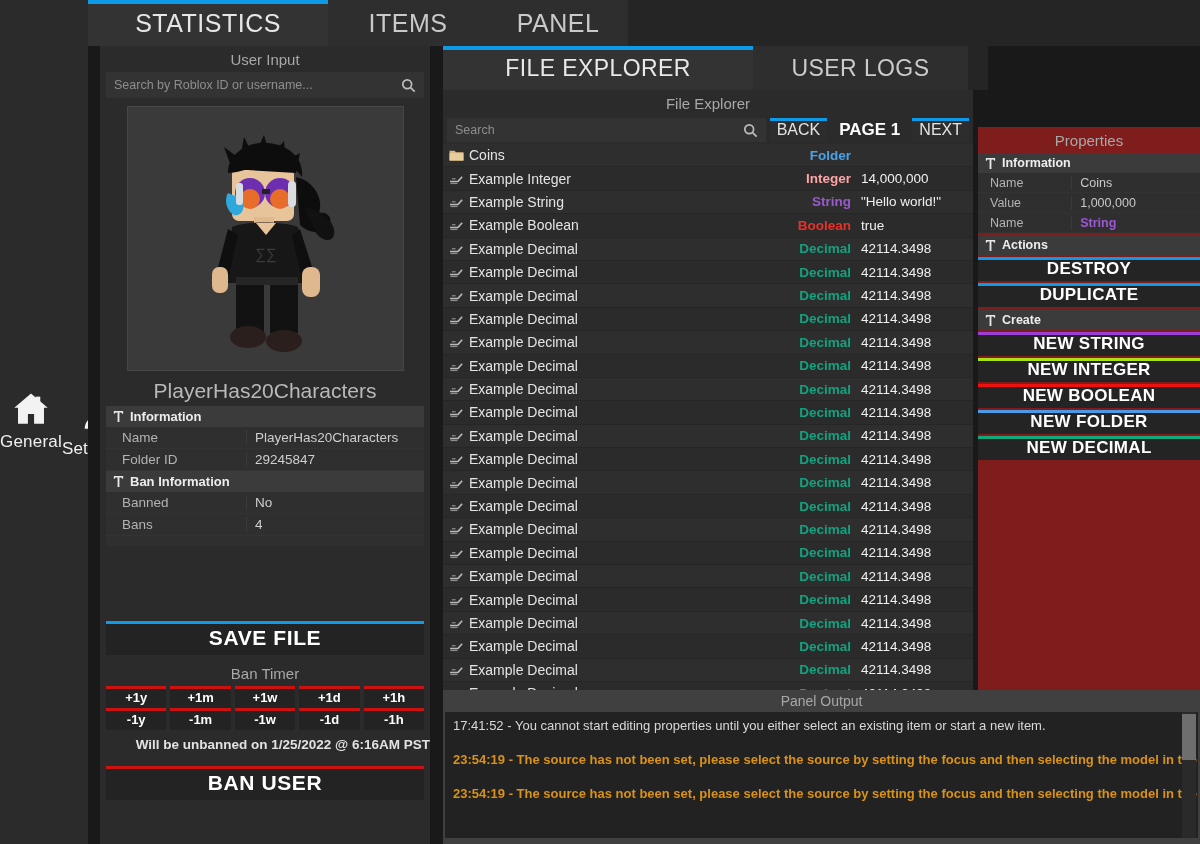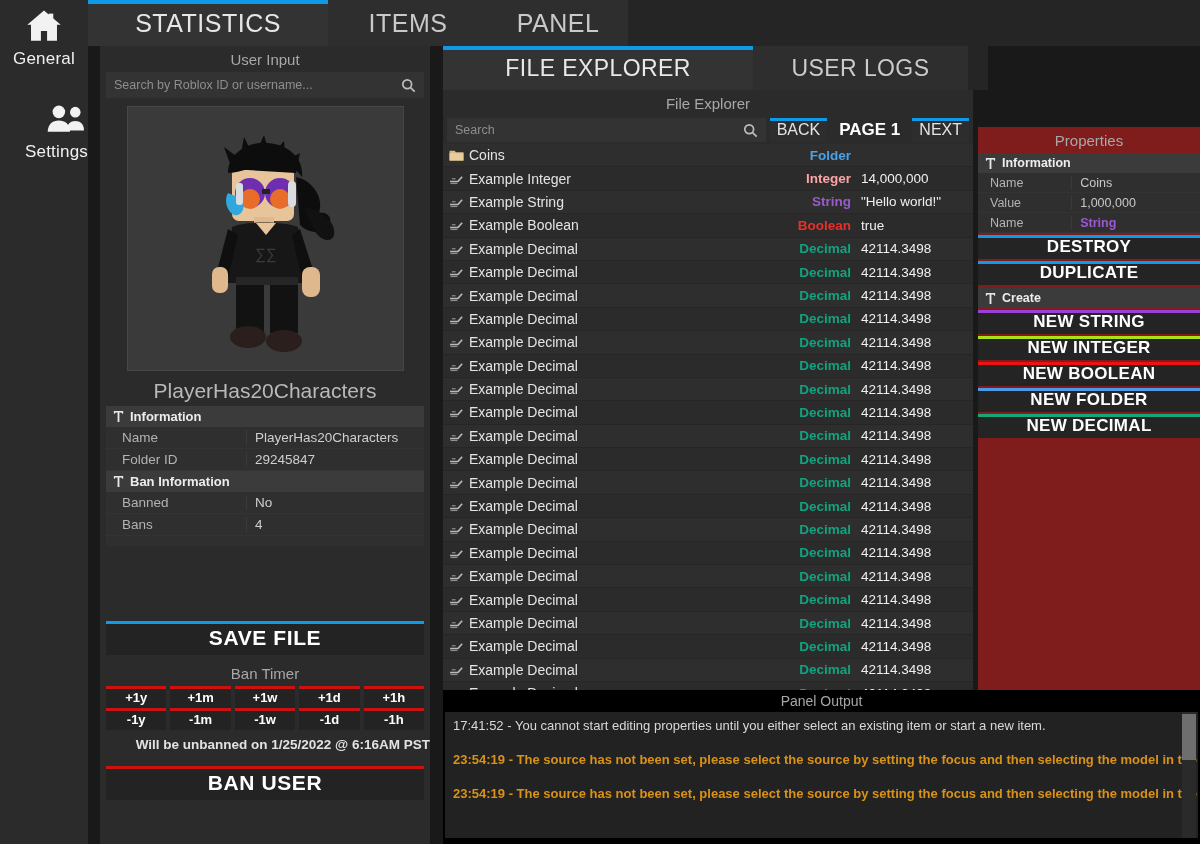--- a/index.html
+++ b/index.html
@@ -7,21 +7,21 @@
     width: 1200px; height: 844px;
     background: #191919;
     font-family: "Liberation Sans", sans-serif;
     overflow: hidden;
   }
   .app { position: relative; width: 1200px; height: 844px; display: flex; }
 
   
   .sidebar {
     width: 88px; height: 844px; background: #2b2b2b;
-    display: flex; flex-direction: column; align-items: center;
+    display: flex; flex-direction: row; align-items: center;
     flex: 0 0 88px;
   }
   .side-item { width: 88px; padding: 6px 0 10px 0; display:flex; flex-direction:column; align-items:center; cursor:pointer; }
   .side-icon { width: 44px; height: 40px; display:flex; align-items:center; justify-content:center; }
   .side-icon svg { fill: #f2f2f2; }
   .side-label { color:#f0f0f0; font-size: 17px; margin-top: 3px; letter-spacing:.2px; }
 
   
   .main { width: 1112px; height: 844px; position: relative; background:#191919; }
 
@@ -110,21 +110,21 @@
   .pr-head .tico svg { fill:#e8e8e8; }
   .pr-head span.lbl { color:#ededed; font-size:12.5px; font-weight:bold; }
   .pr-row { display:flex; height:20px; align-items:center; border-bottom:1px solid #333; background:#2f2f2f; }
   .pr-row .k { width:42%; color:#b3b3b3; font-size:12.5px; padding-left:12px; }
   .pr-row .v { flex:1; font-size:12.5px; padding-left:8px; border-left:1px solid #3a3a3a; color:#c9c9c9; }
   .pr-btn { position:relative; height:24px; background:#242424; display:flex; align-items:center; justify-content:center; cursor:pointer; margin-top:2px; }
   .pr-btn .topline { position:absolute; left:0; top:0; height:3px; width:100%; }
   .pr-btn span { color:#ffffff; font-size:17px; font-weight:bold; letter-spacing:.3px; }
 
   
-  .po { position:absolute; left:355px; top:690px; width:757px; height:154px; background:#000000; }
+  .po { position:absolute; left:355px; top:690px; width:757px; height:154px; background:#404040; }
   .po-title { text-align:center; color:#a6a6a6; font-size:14px; padding:3px 0 3px; }
   .po-body { position:relative; margin:0 2px; height:126px; background:#222222; overflow:hidden; padding:6px 8px 0; }
   .po-line { font-size:13px; margin-bottom:19px; white-space:nowrap; }
   .po-scroll { position:absolute; right:2px; top:0; width:14px; height:126px; background:#2a2a2a; cursor:pointer; }
   .po-thumb { position:absolute; right:2px; top:2px; width:14px; height:46px; background:#6e6e6e; }
 </style>
 </head>
 <body>
 
 <div class="app">
@@ -666,20 +666,28 @@
       </div>
       <div class="pr-row">
         <span class="k">Value</span>
         <span class="v">1,000,000</span>
       </div>
       <div class="pr-row">
         <span class="k">Name</span>
         <span class="v" id="prop-type" style="color:#9b59d0; font-weight:bold;">String</span>
       </div>
 
+      <div class="pr-head" style="margin-top:2px;">
+        <span class="tico">
+          <svg width="13" height="13" viewBox="0 0 14 14">
+              <path d="M2 1 H12 V4 H11 Q11 2.6 9 2.6 H8 V13 H6 V2.6 H5 Q3 2.6 3 4 H2 Z"></path>
+            </svg>
+        </span>
+        <span class="lbl">Actions</span>
+      </div>
       <div class="pr-btn">
         <span class="topline" style="background:#0e9ae8"></span>
         <span>DESTROY</span>
       </div>
       <div class="pr-btn">
         <span class="topline" style="background:#0e9ae8"></span>
         <span>DUPLICATE</span>
       </div>
 
       <div class="pr-head" style="margin-top:3px;">

